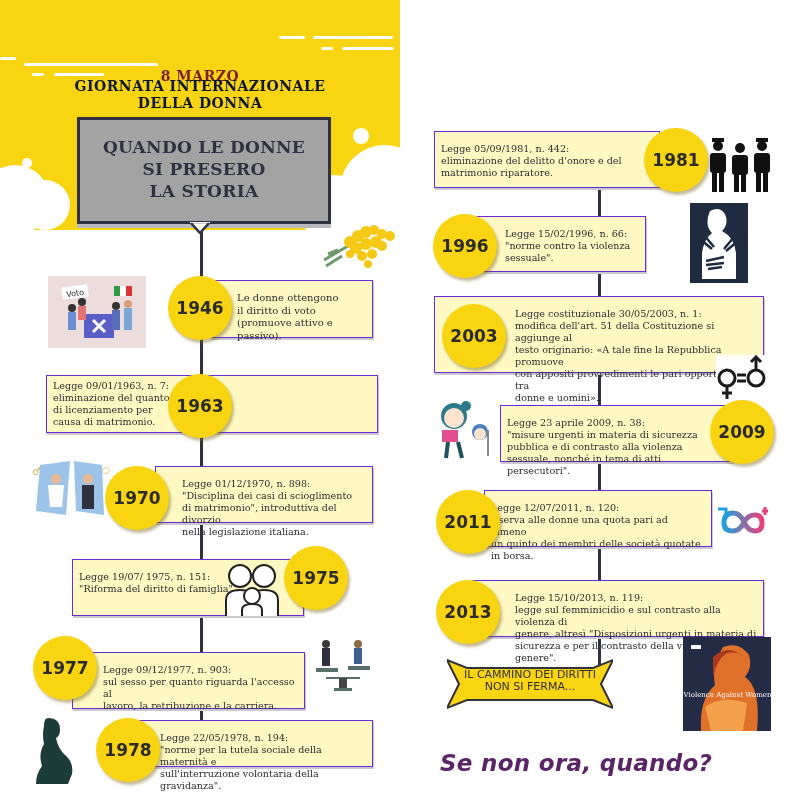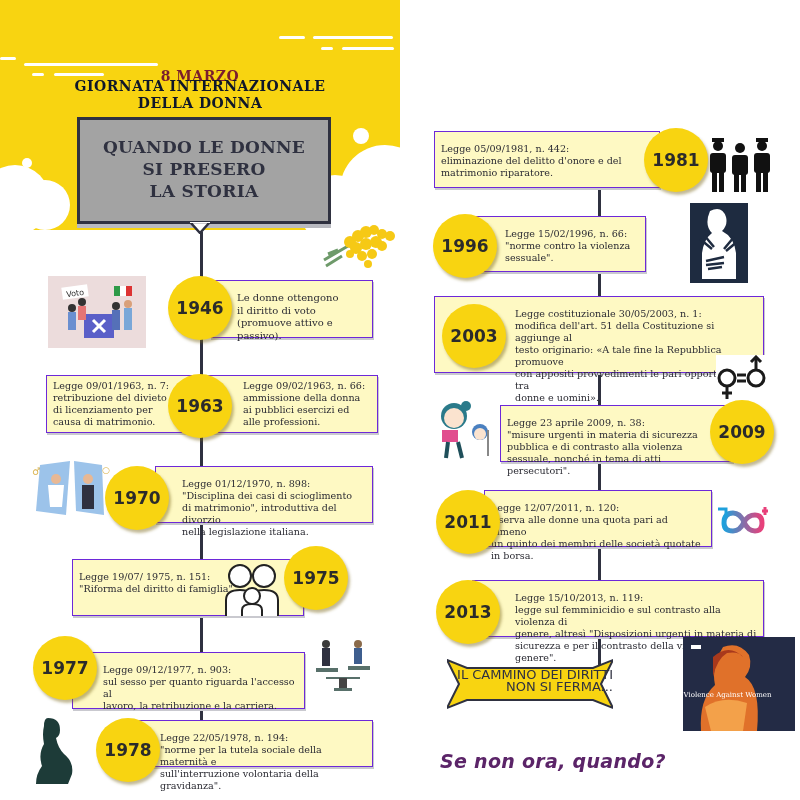--- a/index.html
+++ b/index.html
@@ -28,27 +28,27 @@
   .card { background: #fef9c3; border: 1px solid #6d28d9; box-shadow: 1px 2px 0 #c9c9cf;
     font-family: "DejaVu Serif", serif; font-size: 9.6px; line-height: 12px; color: #2b2b33; padding: 11px 6px; }
   .card span { display: block; }
   .year { width: 64px; height: 64px; border-radius: 50%; background: #f8d411;
     box-shadow: 2px 3px 3px rgba(120,100,20,0.45); display: flex; align-items: center; justify-content: center;
     font-family: "DejaVu Sans", sans-serif; font-size: 17px; font-weight: bold; color: #2b2b2b; }
 
   .icon { display: flex; align-items: center; justify-content: center; }
 
   .banner { left: 447px; top: 658px; width: 166px; height: 52px; }
-  .banner-text { left: 447px; top: 669px; width: 166px; text-align: right; font-family: "DejaVu Sans", sans-serif;
-    font-size: 13px; line-height: 12px; color: #2f3140; }
+  .banner-text { left: 447px; top: 669px; width: 166px; text-align: center; font-family: "DejaVu Sans", sans-serif;
+    font-size: 11px; line-height: 12px; color: #2f3140; }
 
   .tagline { left: 440px; top: 750px; font-family: "DejaVu Sans", sans-serif; font-style: italic; font-weight: bold;
-    font-size: 19px; color: #5b2468; letter-spacing: 0.3px; }
-
-  .vaw { left: 683px; top: 637px; width: 112px; height: 94px; background: #232b45; overflow: hidden; }
+    font-size: 23px; color: #5b2468; letter-spacing: 0.3px; }
+
+  .vaw { left: 683px; top: 637px; width: 88px; height: 94px; background: #232b45; overflow: hidden; }
 </style>
 </head>
 <body>
 
 <div class="abs hero-bg">
   <div class="stripe" style="left:279px;top:36px;width:26px;"></div>
   <div class="stripe" style="left:313px;top:36px;width:80px;"></div>
   <div class="stripe" style="left:321px;top:47px;width:12px;"></div>
   <div class="stripe" style="left:342px;top:47px;width:52px;"></div>
   <div class="stripe" style="left:0;top:57px;width:16px;"></div>
@@ -122,29 +122,23 @@
 <div class="abs card" style="left:210px;top:280px;width:163px;height:58px;padding-left:26px;font-size:10px;line-height:12.5px;">
   <span>Le donne ottengono</span>
   <span>il diritto di voto</span>
   <span>(promuove attivo e passivo).</span>
 </div>
 <div class="abs year" style="left:168px;top:276px;">1946</div>
 
 <div class="abs card" style="left:40px;top:375px;width:332px;height:58px;margin-left:6px;">
   <div style="position:absolute;left:6px;top:4px;width:118px;">
     <span>Legge 09/01/1963, n. 7:</span>
-    <span>retribuzione del divieto</span>
+    <span>eliminazione del quanto</span>
     <span>di licenziamento per</span>
     <span>causa di matrimonio.</span>
-  </div>
-  <div style="position:absolute;left:196px;top:4px;width:130px;">
-    <span>Legge 09/02/1963, n. 66:</span>
-    <span>ammissione della donna</span>
-    <span>ai pubblici esercizi ed</span>
-    <span>alle professioni.</span>
   </div>
 </div>
 <div class="abs year" style="left:168px;top:374px;">1963</div>
 
 <div class="abs icon" style="left:32px;top:455px;width:80px;height:66px;">
   <svg width="80" height="66" viewBox="0 0 80 66">
     <text x="0" y="20" font-size="10" fill="#d9b24a">♂</text>
     <polygon points="8,10 38,6 34,60 4,56" fill="#9cc3ea"></polygon>
     <polygon points="42,6 70,10 72,60 44,56" fill="#9cc3ea"></polygon>
     <circle cx="24" cy="24" r="5" fill="#e8b894"></circle>

